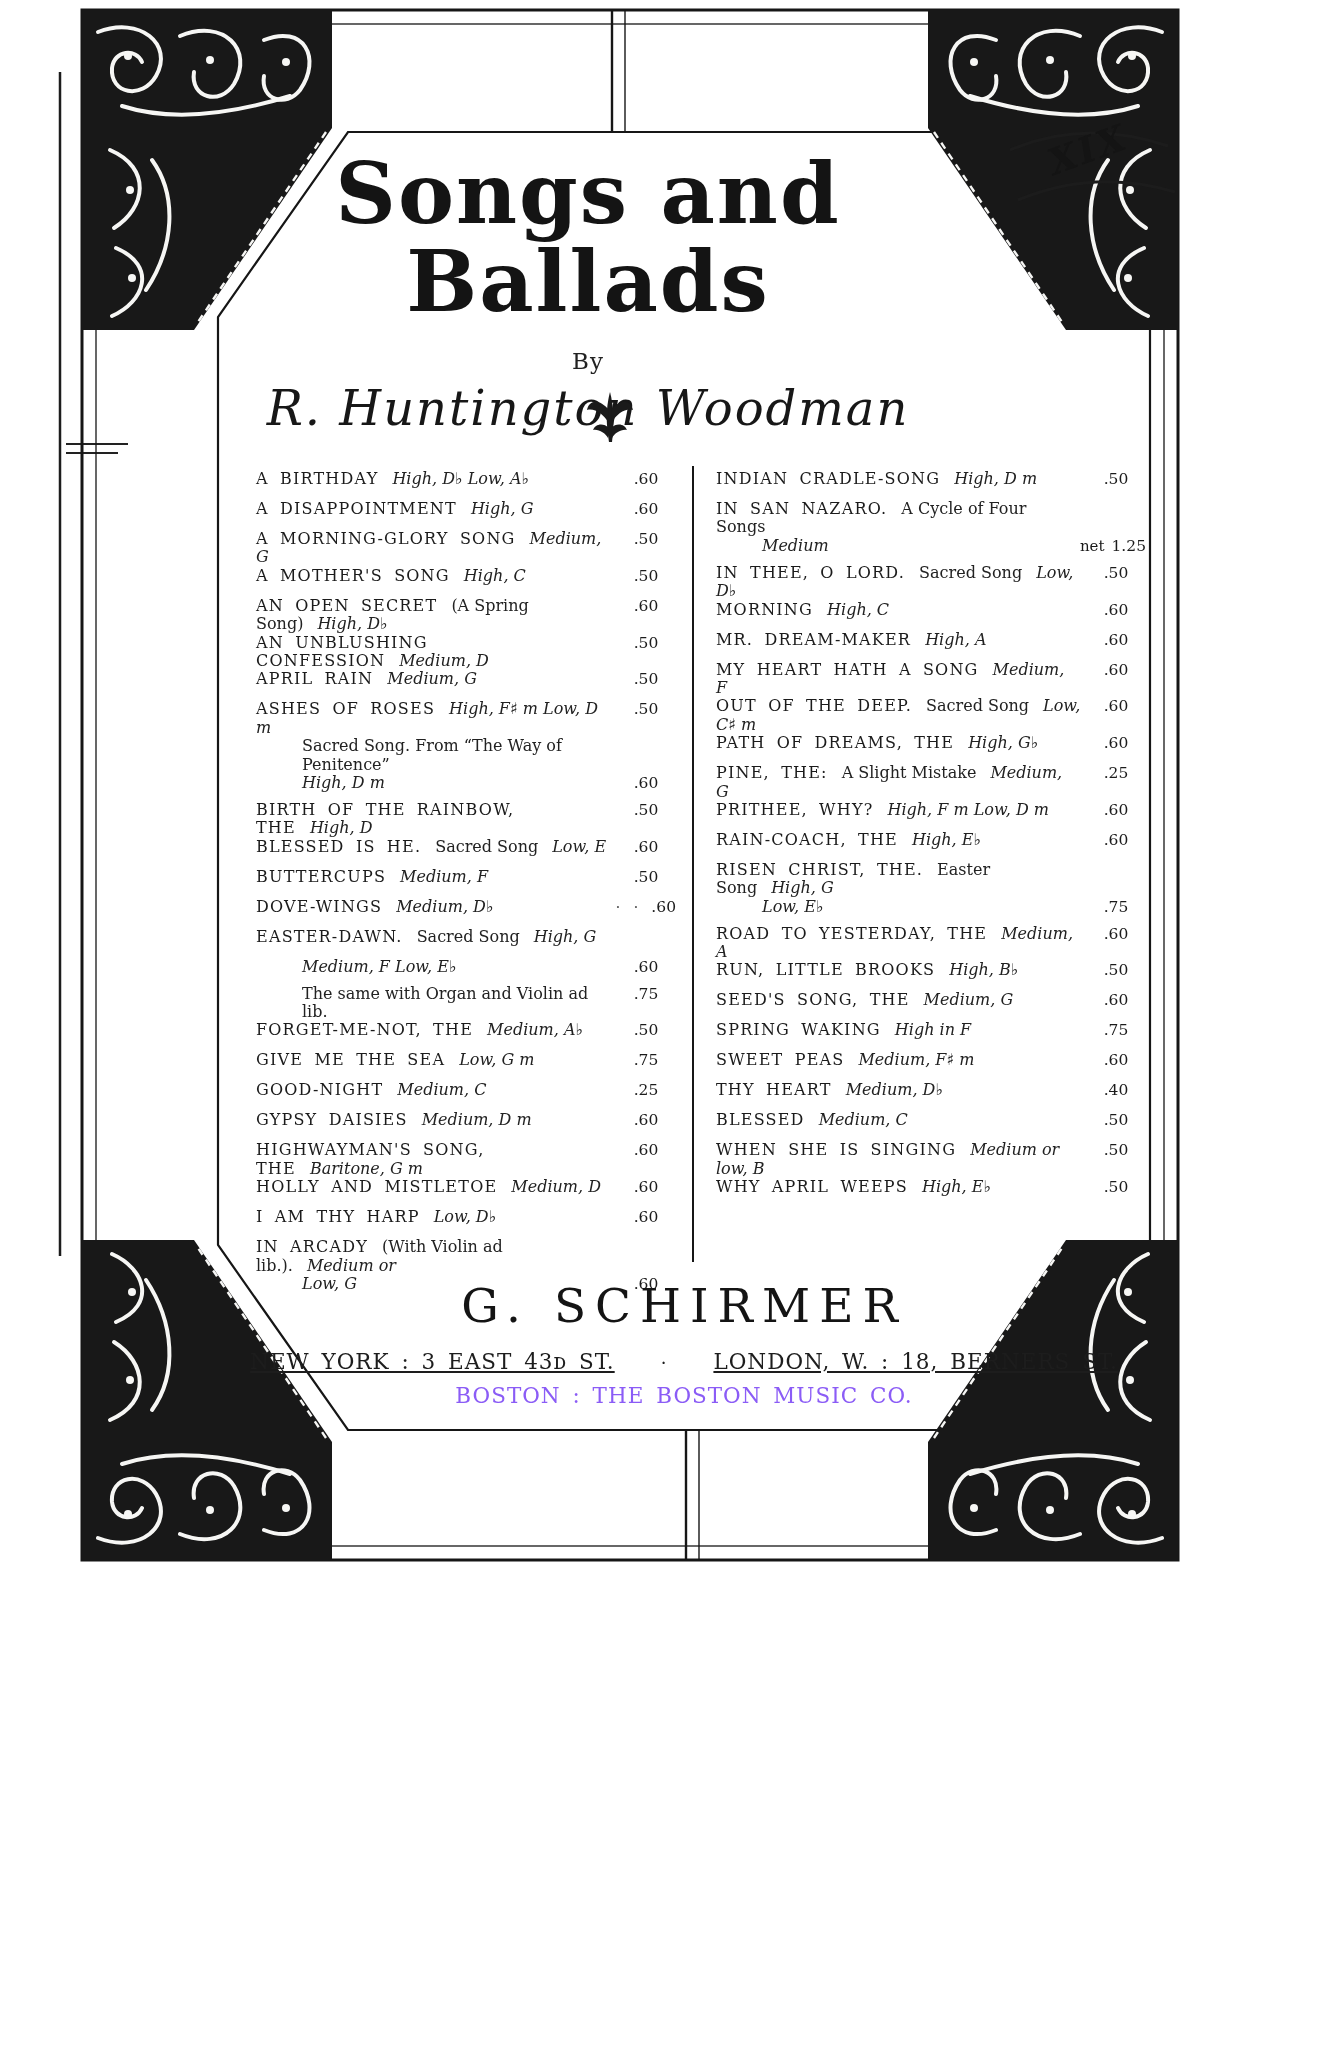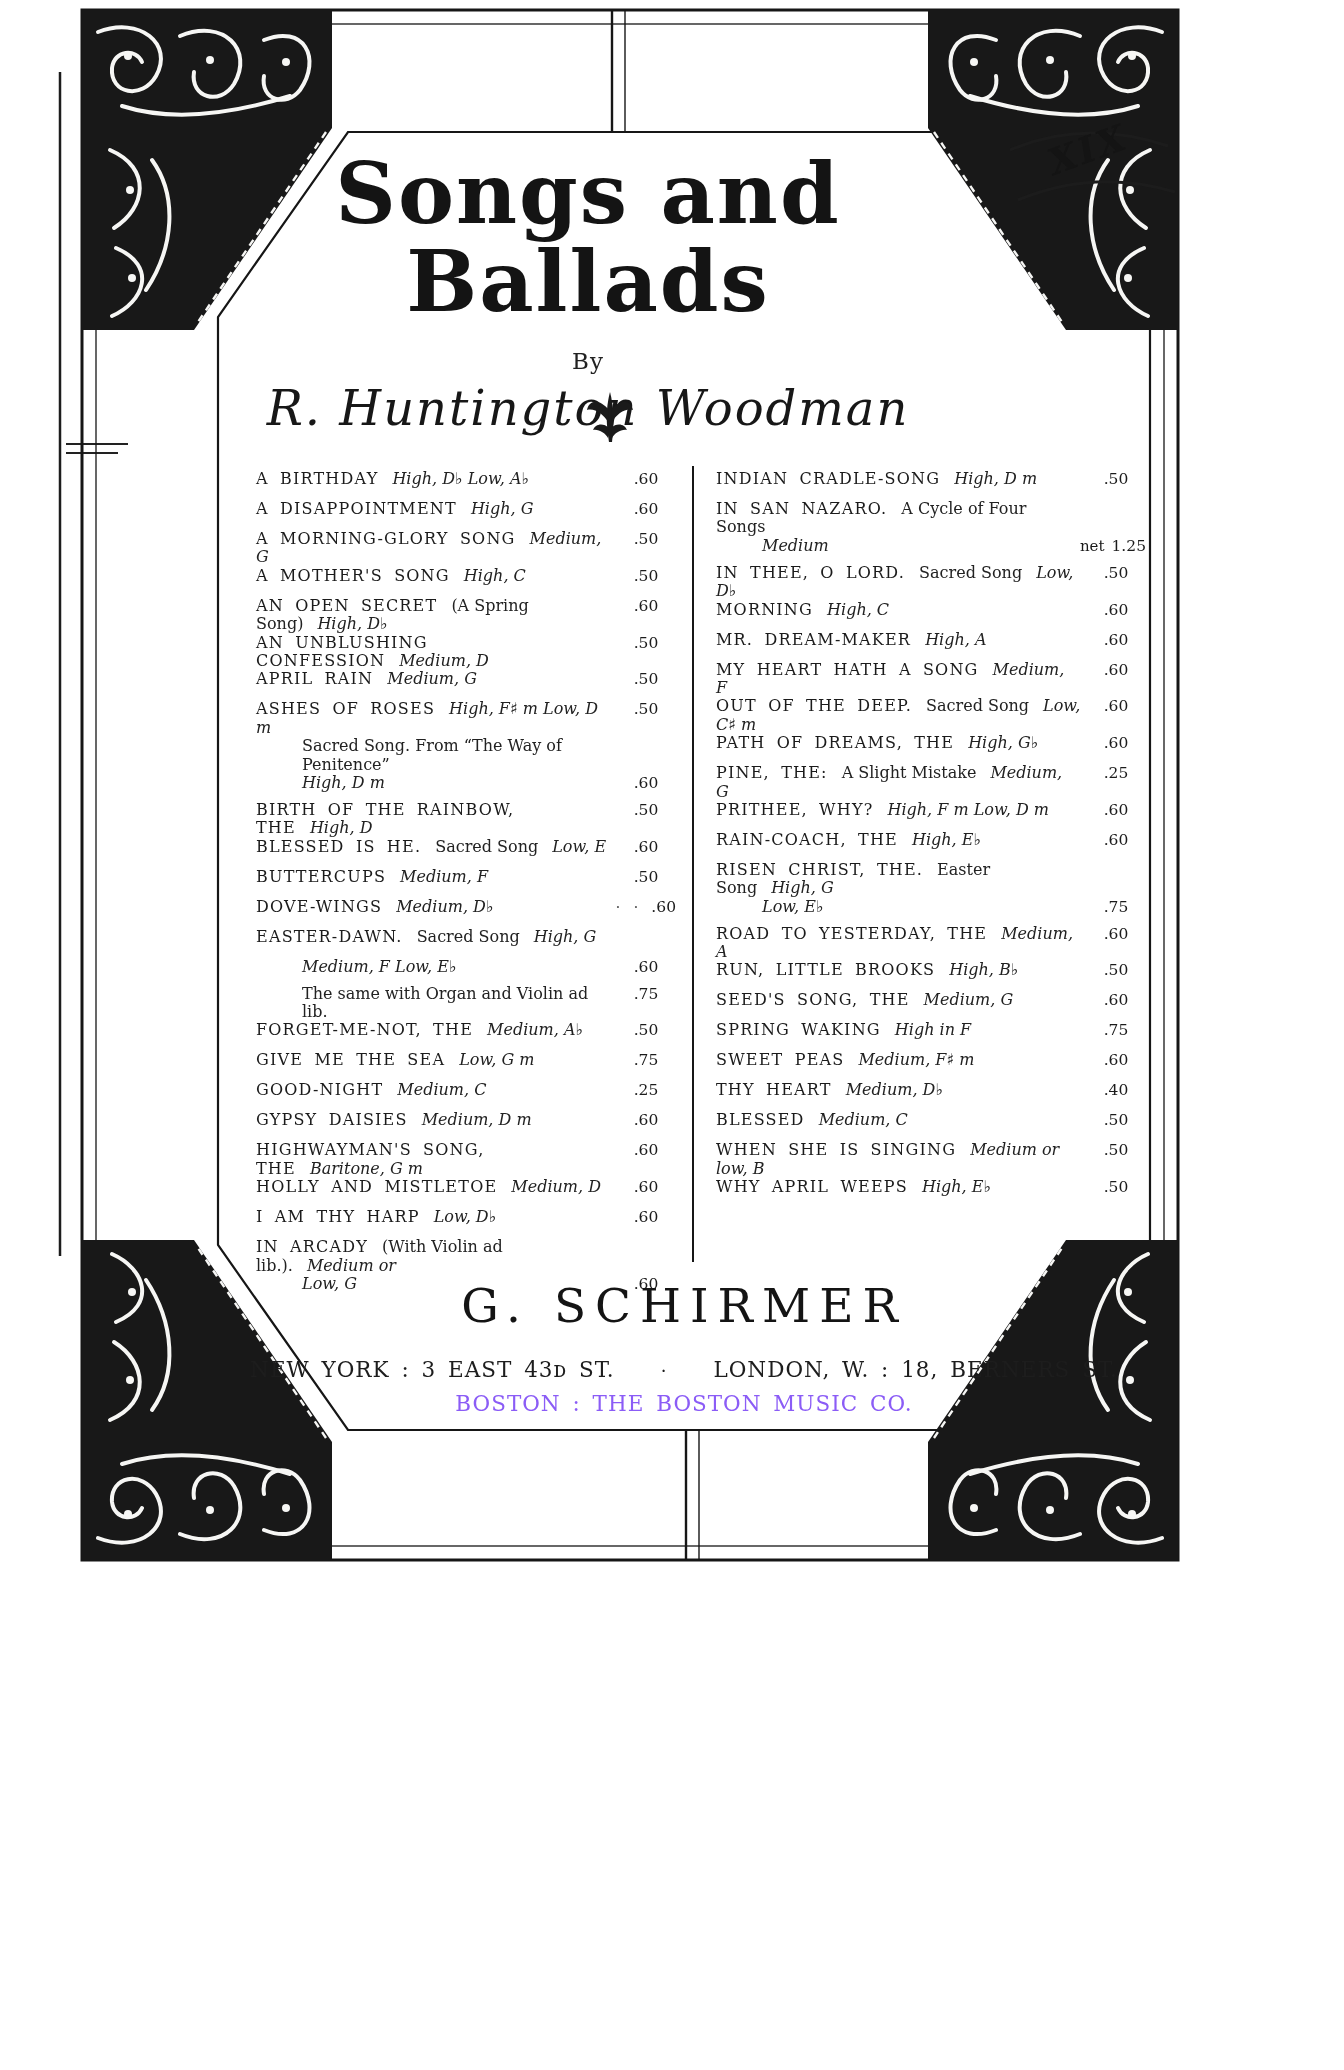--- a/index.html
+++ b/index.html
@@ -45,21 +45,21 @@
   .cell .t{letter-spacing:1.2px;word-spacing:5px;color:#1b1b1b;margin-right:14px;}
   .cell .r{margin-right:14px;color:#222;}
   .cell .d{font-style:italic;margin-right:6px;color:#222;}
   .price{min-width:60px;text-align:center;font-size:15.5px;white-space:nowrap;color:#1b1b1b;}
   .price .net{margin-right:7px;font-size:15px;}
   .price .lead{margin-right:9px;letter-spacing:4px;color:#555;}
 
   
   .footer{position:absolute;left:218px;top:1278px;width:932px;text-align:center;}
   .publisher{font-size:47px;letter-spacing:9px;font-weight:400;color:#141414;}
-  .address-line{margin-top:24px;font-size:21.5px;letter-spacing:1px;word-spacing:4px;color:#1d1d1d;}
+  .address-line{margin-top:16px;font-size:21.5px;letter-spacing:1px;word-spacing:4px;color:#1d1d1d;text-decoration:underline;}
   .address-line .sep{display:inline-block;margin:0 46px;font-size:18px;}
   .address-bottom{margin-top:9px;font-size:21.5px;letter-spacing:1px;word-spacing:4px;color:#8b5cf6;}
 </style>
 </head>
 <body>
 
 <div class="page">
 
   <svg class="frame-svg" width="1344" height="2070" viewBox="0 0 1344 2070">
     <defs>

